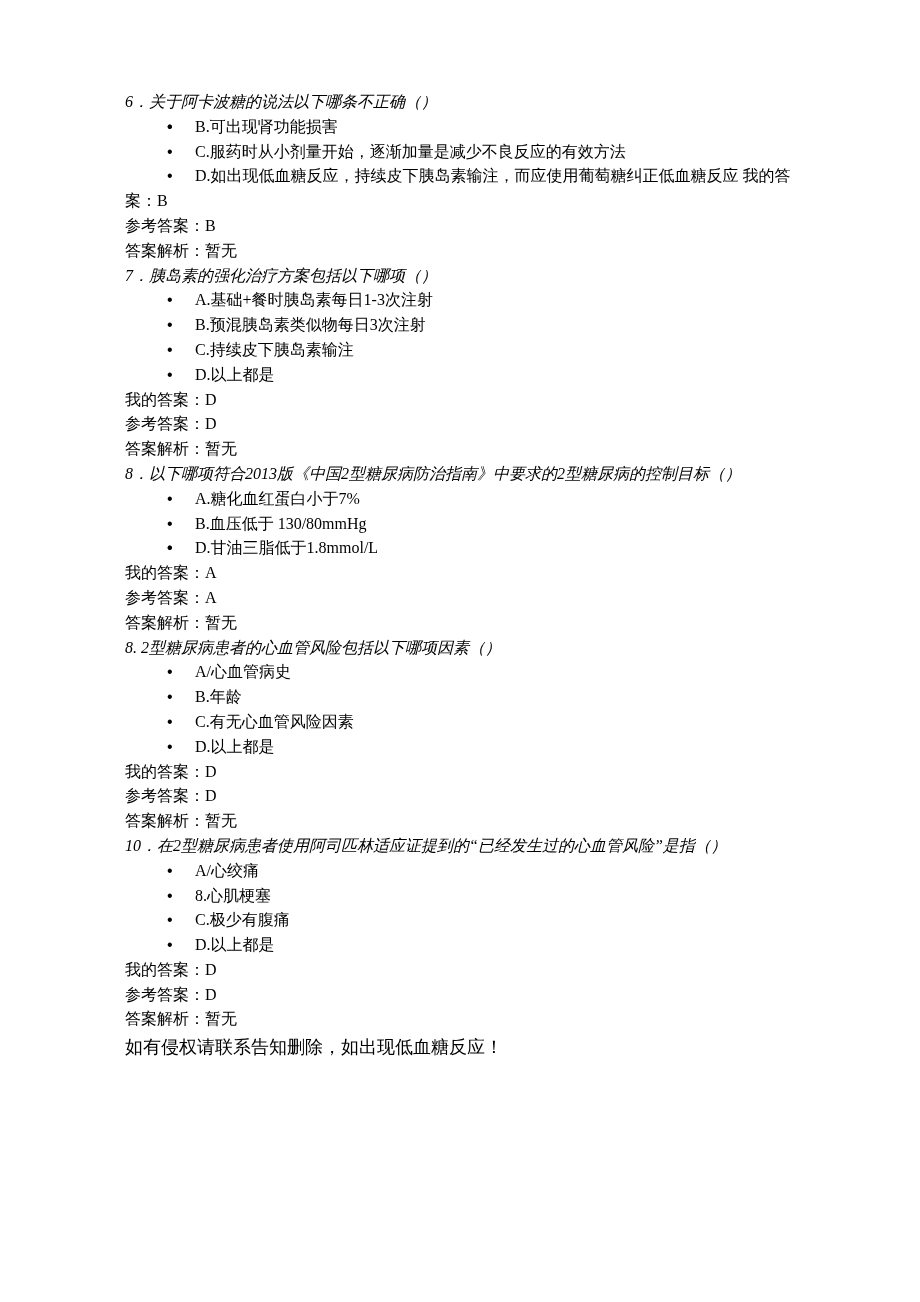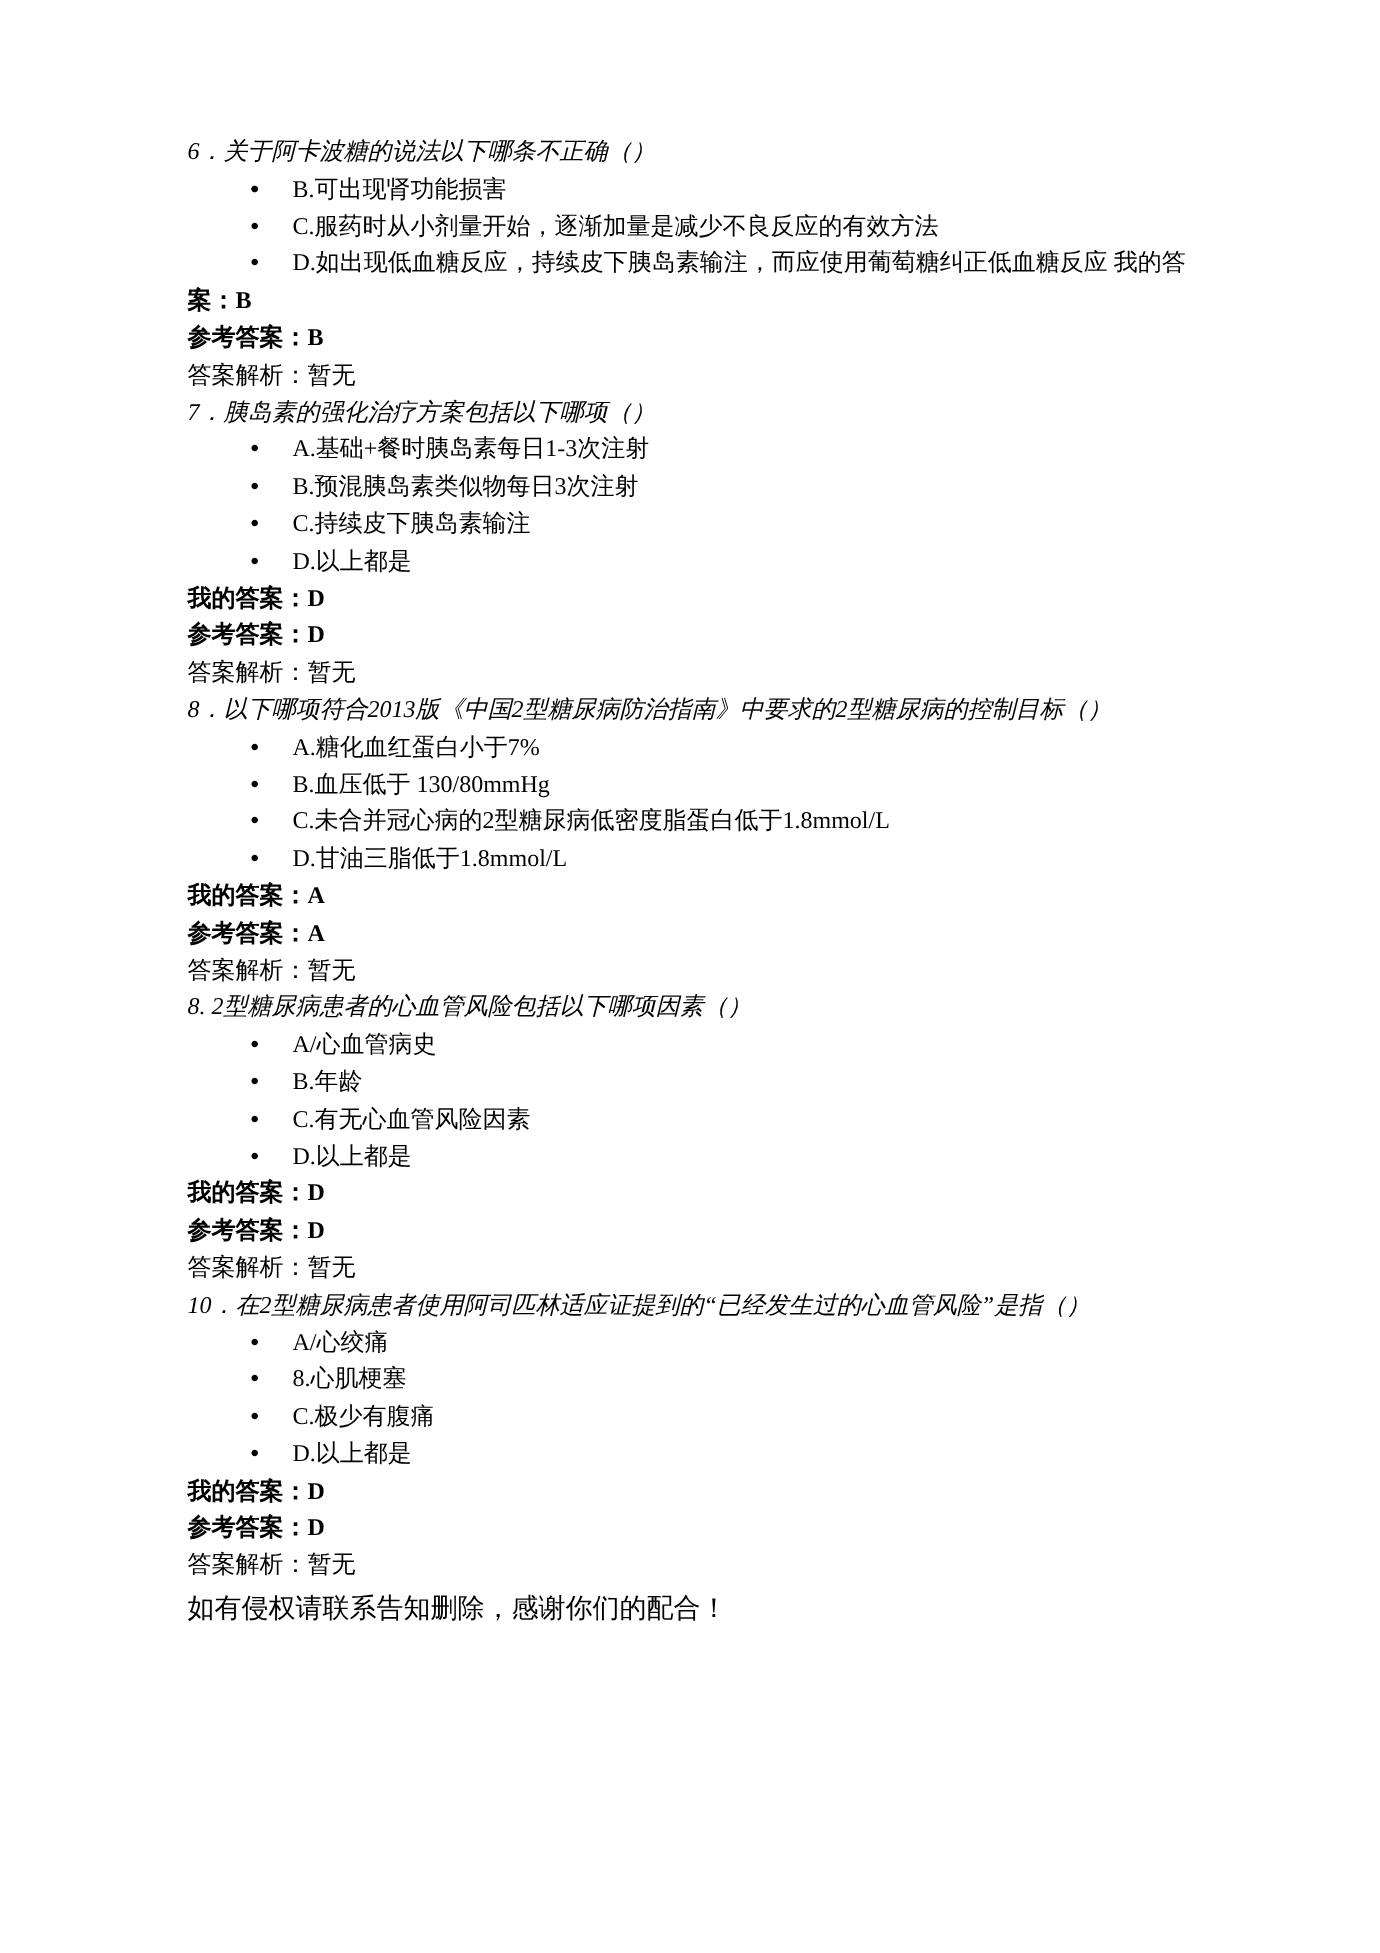--- a/index.html
+++ b/index.html
@@ -27,21 +27,21 @@
     padding-left: 70px;
     margin: 0;
   }
   ul.opts li .bullet {
     position: absolute;
     left: 42px;
     top: 0;
     font-family: Arial, sans-serif;
   }
   .bold {
-    font-weight: bold;
+    font-weight: normal;
   }
   .inline-answer {
     font-weight: normal;
   }
   .block {
     margin: 0;
   }
   .footer-note {
     font-size: 18px;
     margin-top: 2px;
@@ -69,21 +69,21 @@
   <li><span class="bullet">•</span><span>D.以上都是</span></li>
 </ul>
 <p class="block bold">我的答案：D</p>
 <p class="block bold">参考答案：D</p>
 <p class="block">答案解析：暂无</p>
 
 <p class="q-stem">8．以下哪项符合2013版《中国2型糖尿病防治指南》中要求的2型糖尿病的控制目标（）</p>
 <ul class="opts">
   <li><span class="bullet">•</span><span>A.糖化血红蛋白小于7%</span></li>
   <li><span class="bullet">•</span><span>B.血压低于 130/80mmHg</span></li>
-  <li><span class="bullet">•</span><span>C.未合并冠心病的2型糖尿病低密度脂蛋白低于1.8mmol/L</span></li>
+  <li><span class="bullet">•</span></li>
   <li><span class="bullet">•</span><span>D.甘油三脂低于1.8mmol/L</span></li>
 </ul>
 <p class="block bold">我的答案：A</p>
 <p class="block bold">参考答案：A</p>
 <p class="block">答案解析：暂无</p>
 
 <p class="q-stem">8. 2型糖尿病患者的心血管风险包括以下哪项因素（）</p>
 <ul class="opts">
   <li><span class="bullet">•</span><span>A/心血管病史</span></li>
   <li><span class="bullet">•</span><span>B.年龄</span></li>
@@ -98,13 +98,13 @@
 <ul class="opts">
   <li><span class="bullet">•</span><span>A/心绞痛</span></li>
   <li><span class="bullet">•</span><span>8.心肌梗塞</span></li>
   <li><span class="bullet">•</span><span>C.极少有腹痛</span></li>
   <li><span class="bullet">•</span><span>D.以上都是</span></li>
 </ul>
 <p class="block bold">我的答案：D</p>
 <p class="block bold">参考答案：D</p>
 <p class="block">答案解析：暂无</p>
 
-<p class="footer-note">如有侵权请联系告知删除，感谢你们的配合！</p>
+<p class="footer-note">如有侵权请联系告知删除，如出现低血糖反应！</p>
 
 </body></html>

